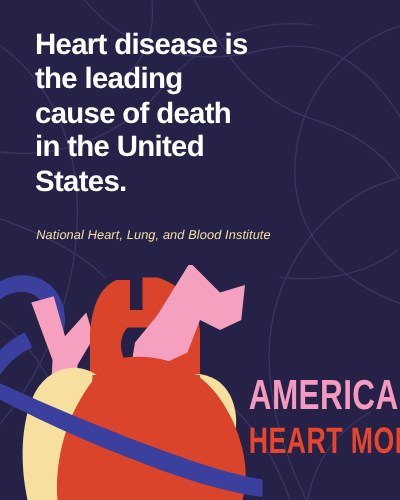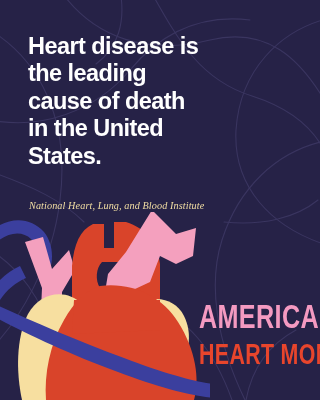--- a/index.html
+++ b/index.html
@@ -21,41 +21,41 @@
     position: absolute;
     inset: 0;
     width: 320px;
     height: 400px;
     pointer-events: none;
   }
   
   .headline {
     position: absolute;
     left: 28px;
-    top: 33px;
+    top: 22px;
     width: 268px;
     color: #ffffff;
     font-size: 23.5px;
     line-height: 27.4px;
     font-weight: 700;
     letter-spacing: -0.55px;
     white-space: pre-line;
     font-family: "Liberation Sans", sans-serif;
   }
   
   .attribution {
     position: absolute;
     left: 29px;
-    top: 200px;
+    top: 183px;
     color: #f3dfa4;
     font-size: 10.2px;
     font-style: italic;
     font-weight: 400;
     letter-spacing: 0.1px;
-    font-family: Liberation Serif, serif;
+    font-family: Liberation Sans, sans-serif;
   }
   
   .heart-art {
     position: absolute;
     left: 0;
     top: 212px;
     width: 210px;
     height: 188px;
   }
   

